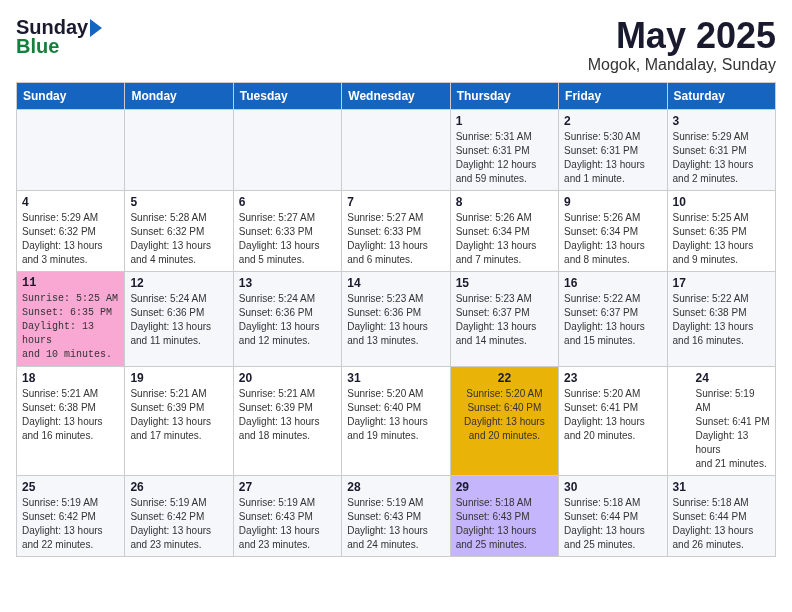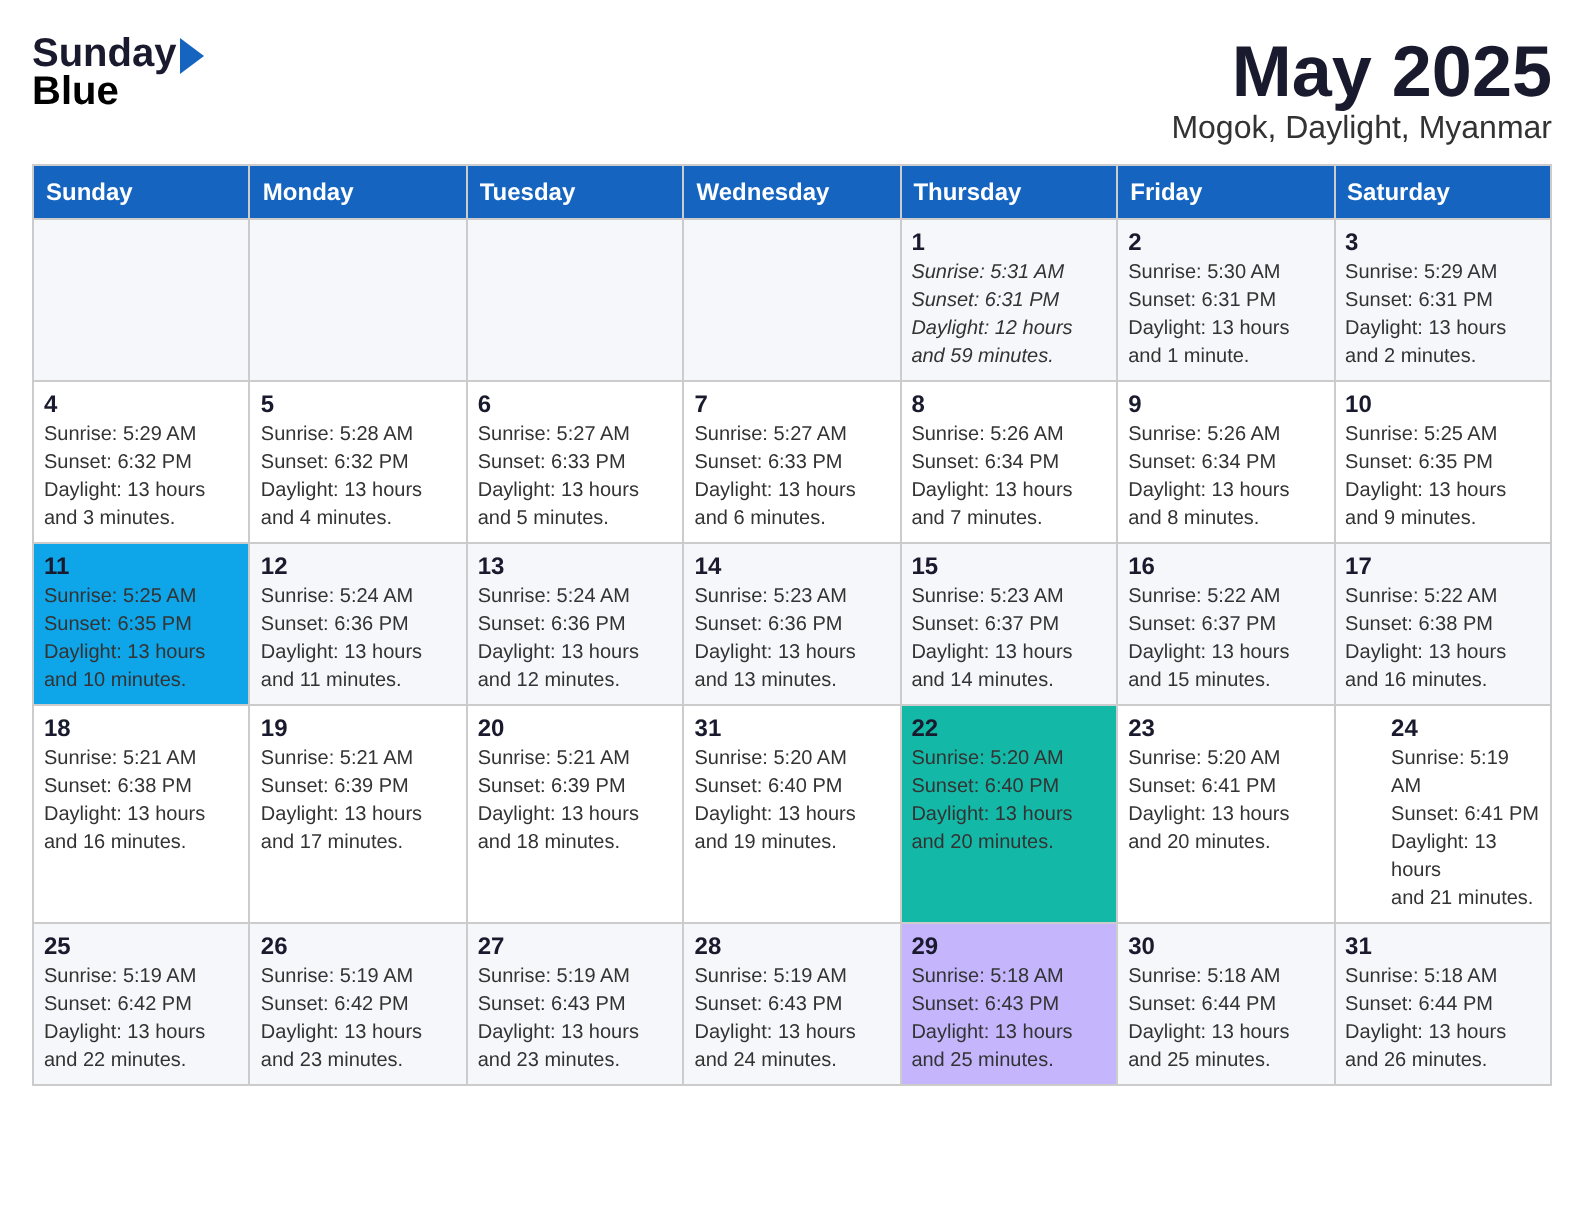--- a/index.html
+++ b/index.html
@@ -92,25 +92,25 @@
   </style>
 </head>
 <body>
 
 <div class="header">
   <div class="logo">
     <div class="logo-text">
       <span style="font-size:20px;font-weight:bold;color:#1a1a2e;">Sunday</span>
       <span class="logo-arrow"></span>
     </div>
-    <span style="font-size:20px;font-weight:bold;color:#000000;margin-top:-4px;">Blue</span>
+    <span style="font-size:20px;font-weight:bold;color:#15803d;margin-top:-4px;">Blue</span>
   </div>
   <div class="title-block">
     <div class="month-year">May 2025</div>
-    <div class="location">Mogok, Daylight, Myanmar</div>
+    <div class="location">Mogok, Mandalay, Sunday</div>
   </div>
 </div>
 
 <table class="calendar">
   <thead>
     <tr>
     <th>Sunday</th>
         <th>Monday</th>
         <th>Tuesday</th>
         <th>Wednesday</th>
@@ -120,21 +120,21 @@
       </tr>
   </thead>
   <tbody id="calendar-body">
   <tr>
         <td class="empty-cell" style="background: rgb(245, 247, 250);"></td>
         <td class="empty-cell" style="background: rgb(245, 247, 250);"></td>
         <td class="empty-cell" style="background: rgb(245, 247, 250);"></td>
         <td class="empty-cell" style="background: rgb(245, 247, 250);"></td>
         <td style="background: rgb(245, 247, 250);">
           <div class="day-number">1</div>
-          <div class="day-info" style="white-space: pre-line; font-style: italic;">Sunrise: 5:31 AM
+          <div class="day-info" style="white-space: pre-line;">Sunrise: 5:31 AM
 Sunset: 6:31 PM
 Daylight: 12 hours
 and 59 minutes.</div>
         </td>
         <td style="background: rgb(245, 247, 250);">
           <div class="day-number">2</div>
           <div class="day-info" style="white-space: pre-line;">Sunrise: 5:30 AM
 Sunset: 6:31 PM
 Daylight: 13 hours
 and 1 minute.</div>
@@ -192,21 +192,21 @@
         </td>
         <td style="background: rgb(255, 255, 255);">
           <div class="day-number">10</div>
           <div class="day-info" style="white-space: pre-line;">Sunrise: 5:25 AM
 Sunset: 6:35 PM
 Daylight: 13 hours
 and 9 minutes.</div>
         </td>
       </tr>
       <tr>
-        <td style="background: #0ea5e9;">
+        <td style="background: #f9a8d4; font-family: Liberation Mono, monospace;">
           <div class="day-number">11</div>
           <div class="day-info" style="white-space: pre-line;">Sunrise: 5:25 AM
 Sunset: 6:35 PM
 Daylight: 13 hours
 and 10 minutes.</div>
         </td>
         <td style="background: rgb(245, 247, 250);">
           <div class="day-number">12</div>
           <div class="day-info" style="white-space: pre-line;">Sunrise: 5:24 AM
 Sunset: 6:36 PM
@@ -271,21 +271,21 @@
 Daylight: 13 hours
 and 18 minutes.</div>
         </td>
         <td style="background: rgb(255, 255, 255);">
           <div class="day-number">31</div>
           <div class="day-info" style="white-space: pre-line;">Sunrise: 5:20 AM
 Sunset: 6:40 PM
 Daylight: 13 hours
 and 19 minutes.</div>
         </td>
-        <td style="background: #14b8a6;">
+        <td style="background: #eab308; text-align: center;">
           <div class="day-number">22</div>
           <div class="day-info" style="white-space: pre-line;">Sunrise: 5:20 AM
 Sunset: 6:40 PM
 Daylight: 13 hours
 and 20 minutes.</div>
         </td>
         <td style="background: rgb(255, 255, 255);">
           <div class="day-number">23</div>
           <div class="day-info" style="white-space: pre-line;">Sunrise: 5:20 AM
 Sunset: 6:41 PM

